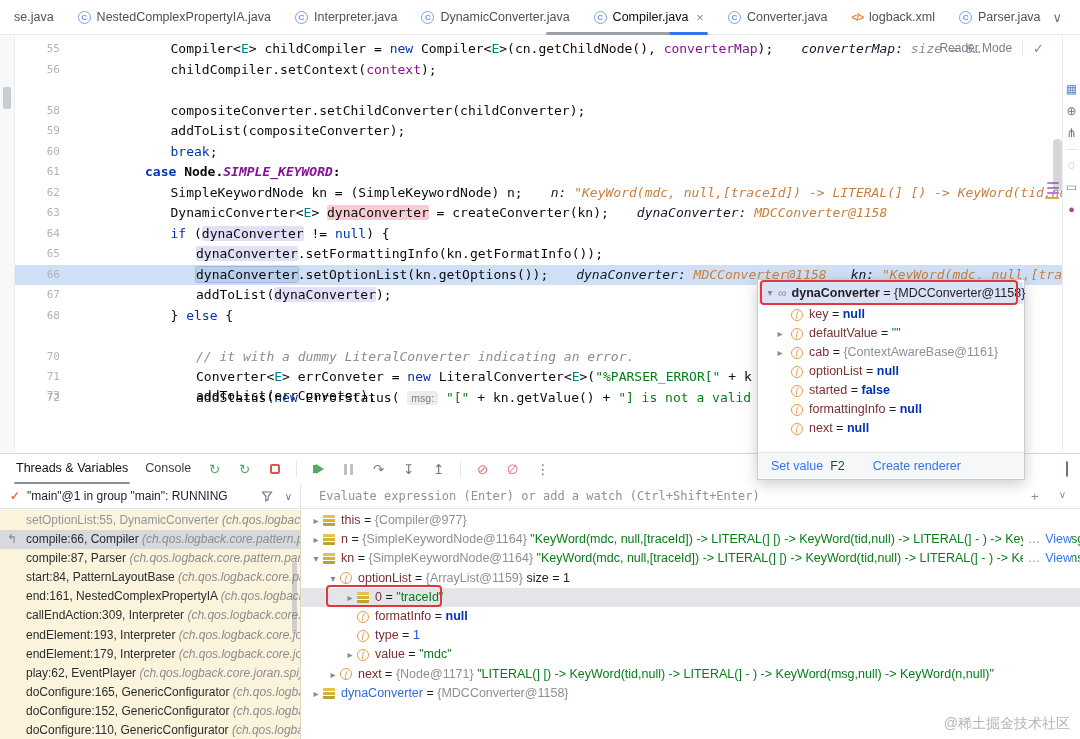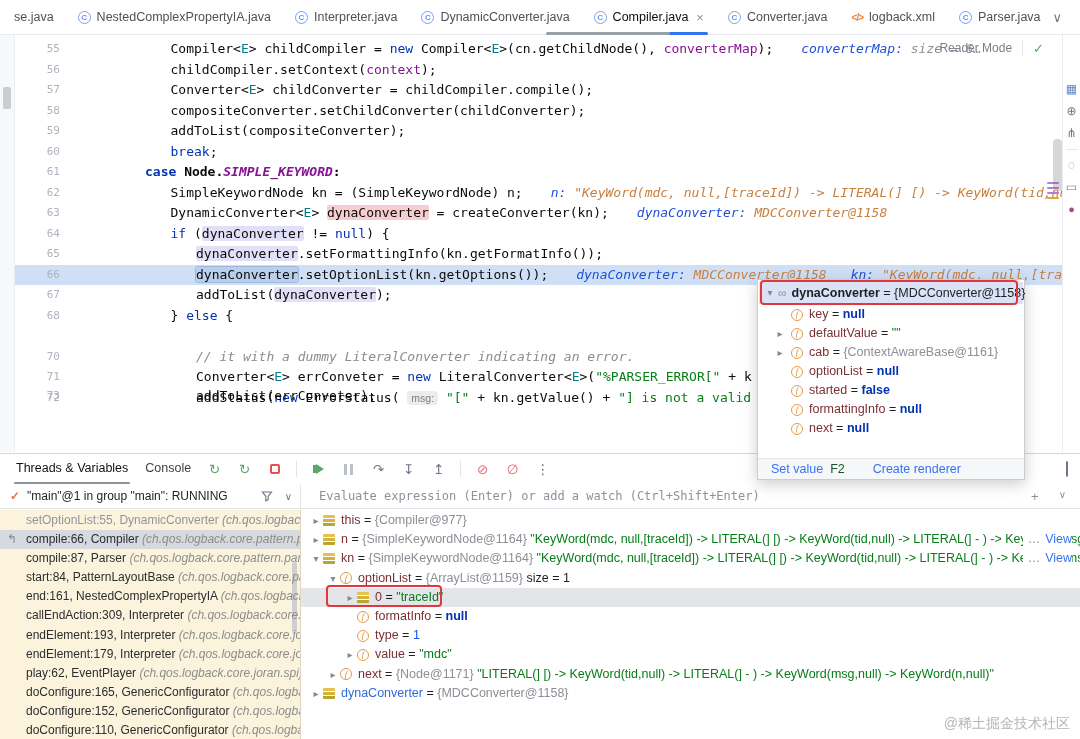--- a/index.html
+++ b/index.html
@@ -29,21 +29,21 @@
   .lcode{display:block;white-space:pre;}
   .seg-d{color:#0a0a0a}.seg-k{color:#0033b3}.seg-s{color:#067d17}
   .seg-c{color:#8c8c8c;font-style:italic}.seg-m{color:#871094;font-style:italic}
   .seg-g{color:#007e8a}.seg-f{color:#871094}
   .seg-hw{background:#f7cdd1;border-radius:2px;color:#0a0a0a}
   .seg-hr{background:#e2e0f7;border-radius:2px;color:#0a0a0a}
   .seg-he{background:#b9cfec;box-shadow:0 0 0 1px #9db9e0;border-radius:2px;color:#0a0a0a}
   .seg-ph{background:#ececee;color:#7b7e85;border-radius:4px;font-size:10.5px;padding:1px 4px;font-family:"Liberation Sans",sans-serif;}
   .hint{font-style:italic;margin-left:28px;}
   .hint+.hint{margin-left:24px;}
-  .hint .hl{color:#1d4ed8}
+  .hint .hl{color:#0f172a}
   .hint .hv-changed{color:#c77f3e}
   .hint .hv-muted{color:#8a8f98}
   .reader-chip{position:absolute;top:3px;right:14px;display:flex;align-items:center;gap:10px;font-family:"Liberation Sans",sans-serif;font-size:12px;color:#787f89;background:#fff;padding:2px 4px;}
   .reader-chip .sep{width:1px;height:16px;background:#e3e5e8;}
   .reader-chip .ok{color:#57a35f;font-size:13px;}
   .estripe{position:absolute;right:3px;width:12px;}
   .estripe .mark{height:2px;margin:3px 0;border-radius:1px;}
   .vthumb{position:absolute;right:0;top:104px;width:9px;height:52px;background:rgba(90,96,105,.25);border-radius:4px;}
   .right-stripe{width:18px;border-left:1px solid #ebecf0;background:#fff;display:flex;flex-direction:column;align-items:center;padding-top:48px;gap:9px;color:#6e7585;font-size:12px;flex:0 0 auto;}
   .right-stripe .sep{width:12px;height:1px;background:#e3e5e8;}
@@ -99,21 +99,21 @@
 
   
   .popup{position:absolute;left:757px;top:279px;width:268px;height:201px;background:#fff;border:1px solid #c9ccd2;box-shadow:0 4px 14px rgba(0,0,0,.2);z-index:50;font-size:12.5px;}
   .popup-header{position:absolute;left:1px;right:1px;top:2px;height:22px;line-height:22px;background:#dbe2f6;display:flex;align-items:center;white-space:pre;}
   .popup-header .chev{margin-left:4px;}
   .watchicon{color:#8a8f98;font-size:12px;margin:0 5px 0 1px;}
   .pname{color:#1d1f23;font-weight:bold;}
   .prow{position:absolute;left:0;right:0;height:19px;line-height:19px;display:flex;align-items:center;padding-left:33px;white-space:pre;}
   .prow .chev{position:absolute;left:16px;width:12px;}
   .prow .vn{color:#7a2f33}
-  .popup-footer{position:absolute;left:0;right:0;bottom:0;height:21px;background:#f6f7f8;border-top:1px solid #e3e5e8;display:flex;align-items:center;padding-left:13px;font-size:12.5px;}
+  .popup-footer{position:absolute;left:0;right:0;bottom:0;height:27px;background:#f6f7f8;border-top:1px solid #e3e5e8;display:flex;align-items:center;padding-left:13px;font-size:12.5px;}
   .pf-link{color:#3574f0;}
   .pf-key{color:#14532d;margin-left:7px;}
   .pf-gap{width:28px;}
   .annot{position:absolute;border:2.5px solid #e0383e;border-radius:4px;z-index:60;pointer-events:none;}
   .annot-popup{left:2px;top:0;width:258px;height:25px;}
   .annot-vars{left:25px;top:75px;width:116px;height:22px;}
 
   .watermark{position:absolute;right:10px;bottom:6px;color:#b5b5b5;font-size:14px;z-index:70;}
 </style>
 </head>
@@ -176,21 +176,20 @@
       </div>
       <div class="estripe" style="top:144px">
         <div class="mark" style="background:#b87fd9"></div>
         <div class="mark" style="background:#b87fd9"></div>
         <div class="mark" style="background:#b87fd9"></div>
         <div class="mark" style="background:#e2a53a"></div>
       </div>
       <div class="vthumb"></div>
     <div class="code-row" style="top: 4px;"><span class="lnum">55</span><span class="lcode" style="padding-left: 155.5px;"><span class="seg-d">Compiler&lt;</span><span class="seg-g">E</span><span class="seg-d">&gt; childCompiler = </span><span class="seg-k">new</span><span class="seg-d"> Compiler&lt;</span><span class="seg-g">E</span><span class="seg-d">&gt;(cn.getChildNode(), </span><span class="seg-f">converterMap</span><span class="seg-d">);</span><span class="hint"><span class="hl">converterMap:</span><span class="hv-muted"> size = 6…</span></span></span></div>
         <div class="code-row" style="top: 24.5px;"><span class="lnum">56</span><span class="lcode" style="padding-left: 155.5px;"><span class="seg-d">childCompiler.setContext(</span><span class="seg-f">context</span><span class="seg-d">);</span></span></div>
-        <div class="code-row" style="top: 45px;"><span class="lnum">57</span><span class="lcode" style="padding-left: 155.5px;"><span class="seg-d">Converter&lt;</span><span class="seg-g">E</span><span class="seg-d">&gt; childConverter = childCompiler.compile();</span></span></div>
         <div class="code-row" style="top: 65.5px;"><span class="lnum">58</span><span class="lcode" style="padding-left: 155.5px;"><span class="seg-d">compositeConverter.setChildConverter(childConverter);</span></span></div>
         <div class="code-row" style="top: 86px;"><span class="lnum">59</span><span class="lcode" style="padding-left: 155.5px;"><span class="seg-d">addToList(compositeConverter);</span></span></div>
         <div class="code-row" style="top: 106.5px;"><span class="lnum">60</span><span class="lcode" style="padding-left: 155.5px;"><span class="seg-k">break</span><span class="seg-d">;</span></span></div>
         <div class="code-row" style="top: 127px;"><span class="lnum">61</span><span class="lcode" style="padding-left: 130px; font-weight: bold;"><span class="seg-k">case</span><span class="seg-d"> Node.</span><span class="seg-m">SIMPLE_KEYWORD</span><span class="seg-d">:</span></span></div>
         <div class="code-row" style="top: 147.5px;"><span class="lnum">62</span><span class="lcode" style="padding-left: 155.5px;"><span class="seg-d">SimpleKeywordNode kn = (SimpleKeywordNode) n;</span><span class="hint"><span class="hl">n:</span><span class="hv-changed"> "KeyWord(mdc, null,[traceId]) -&gt; LITERAL(] [) -&gt; KeyWord(tid,null) -&gt;</span></span></span></div>
         <div class="code-row" style="top: 168px;"><span class="lnum">63</span><span class="lcode" style="padding-left: 155.5px;"><span class="seg-d">DynamicConverter&lt;</span><span class="seg-g">E</span><span class="seg-d">&gt; </span><span class="seg-hw">dynaConverter</span><span class="seg-d"> = createConverter(kn);</span><span class="hint"><span class="hl">dynaConverter:</span><span class="hv-changed"> MDCConverter@1158</span></span></span></div>
         <div class="code-row" style="top: 188.5px;"><span class="lnum">64</span><span class="lcode" style="padding-left: 155.5px;"><span class="seg-k">if</span><span class="seg-d"> (</span><span class="seg-hr">dynaConverter</span><span class="seg-d"> != </span><span class="seg-k">null</span><span class="seg-d">) {</span></span></div>
         <div class="code-row" style="top: 209px;"><span class="lnum">65</span><span class="lcode" style="padding-left: 181px;"><span class="seg-hr">dynaConverter</span><span class="seg-d">.setFormattingInfo(kn.getFormatInfo());</span></span></div>
         <div class="code-row current" style="top: 229.5px;"><span class="lnum">66</span><span class="lcode" style="padding-left: 181px;"><span class="seg-he">dynaConverter</span><span class="seg-d">.setOptionList(kn.getOptions());</span><span class="hint"><span class="hl">dynaConverter:</span><span class="hv-changed"> MDCConverter@1158</span></span><span class="hint"><span class="hl">kn:</span><span class="hv-changed"> "KeyWord(mdc, null,[traceId]</span></span></span></div>
         <div class="code-row" style="top: 250px;"><span class="lnum">67</span><span class="lcode" style="padding-left: 181px;"><span class="seg-d">addToList(</span><span class="seg-hr">dynaConverter</span><span class="seg-d">);</span></span></div>

